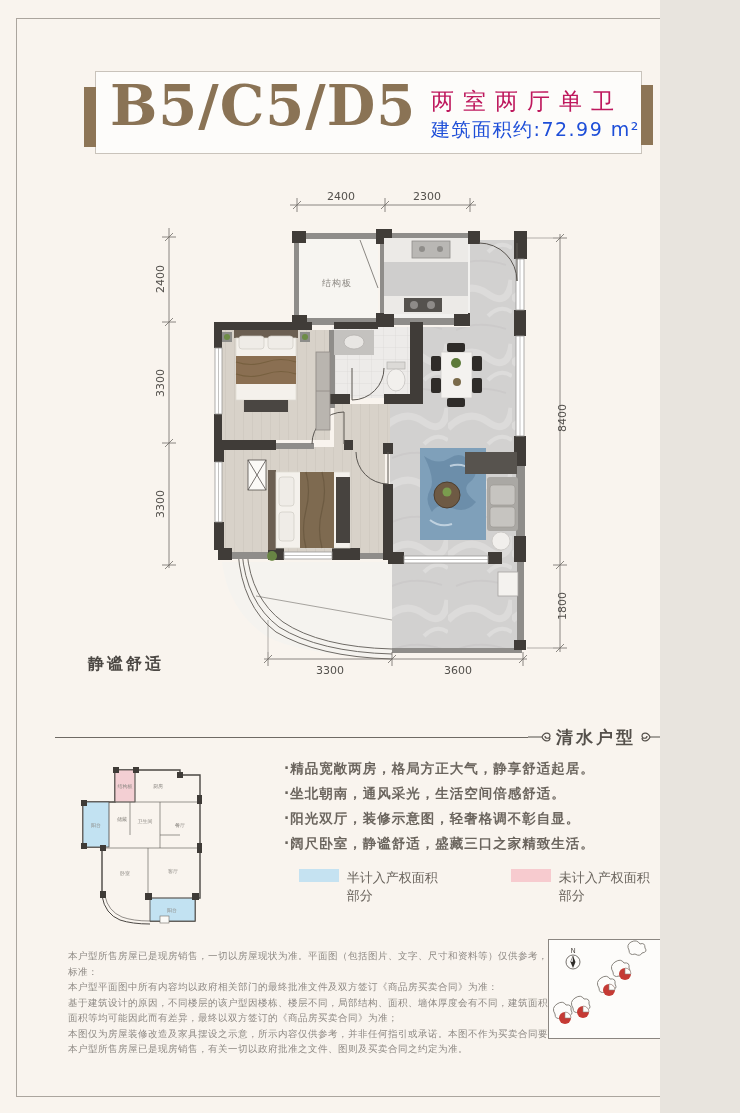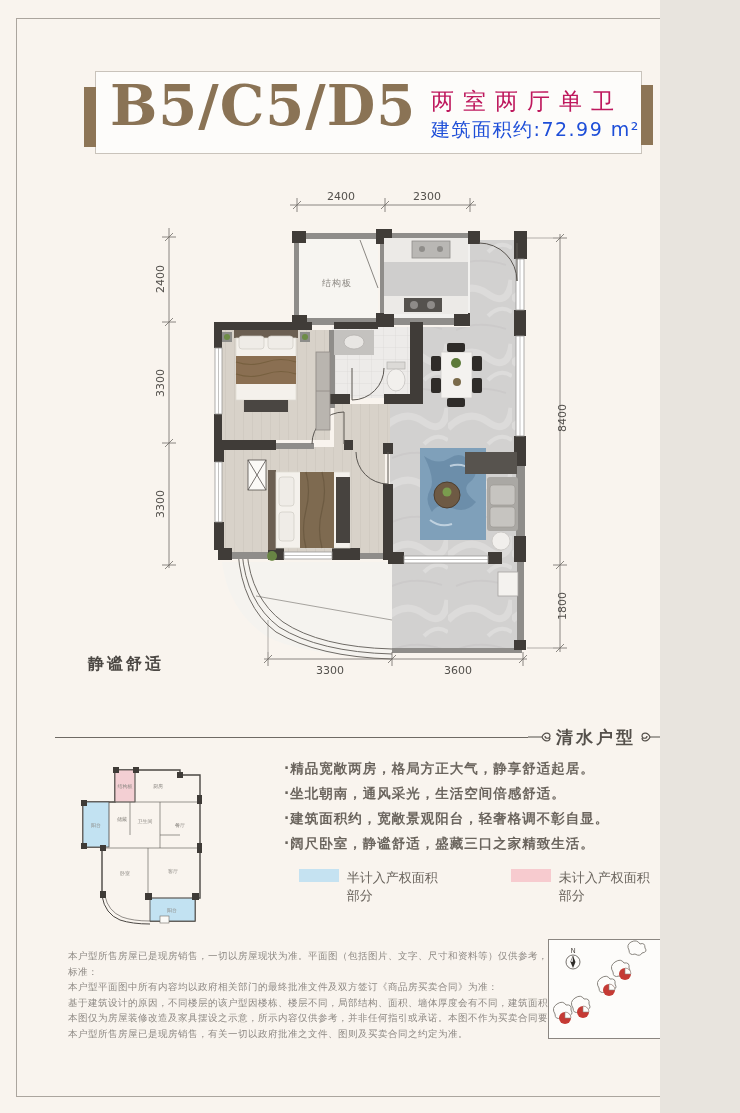--- a/index.html
+++ b/index.html
@@ -292,21 +292,21 @@
     <div class="divider-text">清水户型</div>
     <svg width="26" height="12" viewBox="0 0 26 12" style="transform:scaleX(-1);">
       <path d="M0,6 H14 M14,6 c2,-5 8,-5 8,-1 c0,3 -5,3 -5,0 M14,6 c2,5 8,5 8,1" stroke="#55504b" fill="none" stroke-width="1.2"></path>
     </svg>
     <div class="rule right"></div>
   </div>
 
   <div class="abs bullets">
     <div>·精品宽敞两房，格局方正大气，静享舒适起居。</div>
     <div>·坐北朝南，通风采光，生活空间倍感舒适。</div>
-    <div>·建筑面积约，宽敞景观阳台，轻奢格调不彰自显。</div>
+    <div>·阳光双厅，装修示意图，轻奢格调不彰自显。</div>
     <div>·阔尺卧室，静谧舒适，盛藏三口之家精致生活。</div>
   </div>
   <div class="abs legend">
     <div class="swatch swatch-blue"></div>
     <span>半计入产权面积部分</span>
     <div class="swatch swatch-pink"></div>
     <span>未计入产权面积部分</span>
   </div>
 
   <svg class="abs" style="left:72px;top:748px;" width="185" height="200" viewBox="0 0 185 200">
@@ -347,20 +347,21 @@
       <text x="53" y="127" text-anchor="middle" class="mini-txt">卧室</text>
       <text x="101" y="125" text-anchor="middle" class="mini-txt">客厅</text>
       <text x="100" y="164" text-anchor="middle" class="mini-txt">阳台</text>
     </g>
   </svg>
 
   <div class="abs disclaimer">
     <div>本户型所售房屋已是现房销售，一切以房屋现状为准。平面图（包括图片、文字、尺寸和资料等）仅供参考，并不作为最后交房标准：</div>
     <div>本户型平面图中所有内容均以政府相关部门的最终批准文件及双方签订《商品房买卖合同》为准：</div>
     <div>基于建筑设计的原因，不同楼层的该户型因楼栋、楼层不同，局部结构、面积、墙体厚度会有不同，建筑面积、套内使用</div>
+    <div>面积等均可能因此而有差异，最终以双方签订的《商品房买卖合同》为准；</div>
     <div>本图仅为房屋装修改造及家具摆设之示意，所示内容仅供参考，并非任何指引或承诺。本图不作为买卖合同要约，亦不作</div>
     <div>本户型所售房屋已是现房销售，有关一切以政府批准之文件、图则及买卖合同之约定为准。</div>
   </div>
 
   <div class="abs site-map">
     <svg width="123" height="98" viewBox="0 0 123 98">
       <text x="24" y="13" text-anchor="middle" style="font-size:7px;fill:#55504b;">N</text>
       <g>
         <circle cx="24" cy="22" r="7" fill="none" stroke="#55504b" stroke-width="0.8"></circle>
         <path d="M24,16 L26.5,22 L24,28 L21.5,22 Z" fill="#2f2c29"></path>

